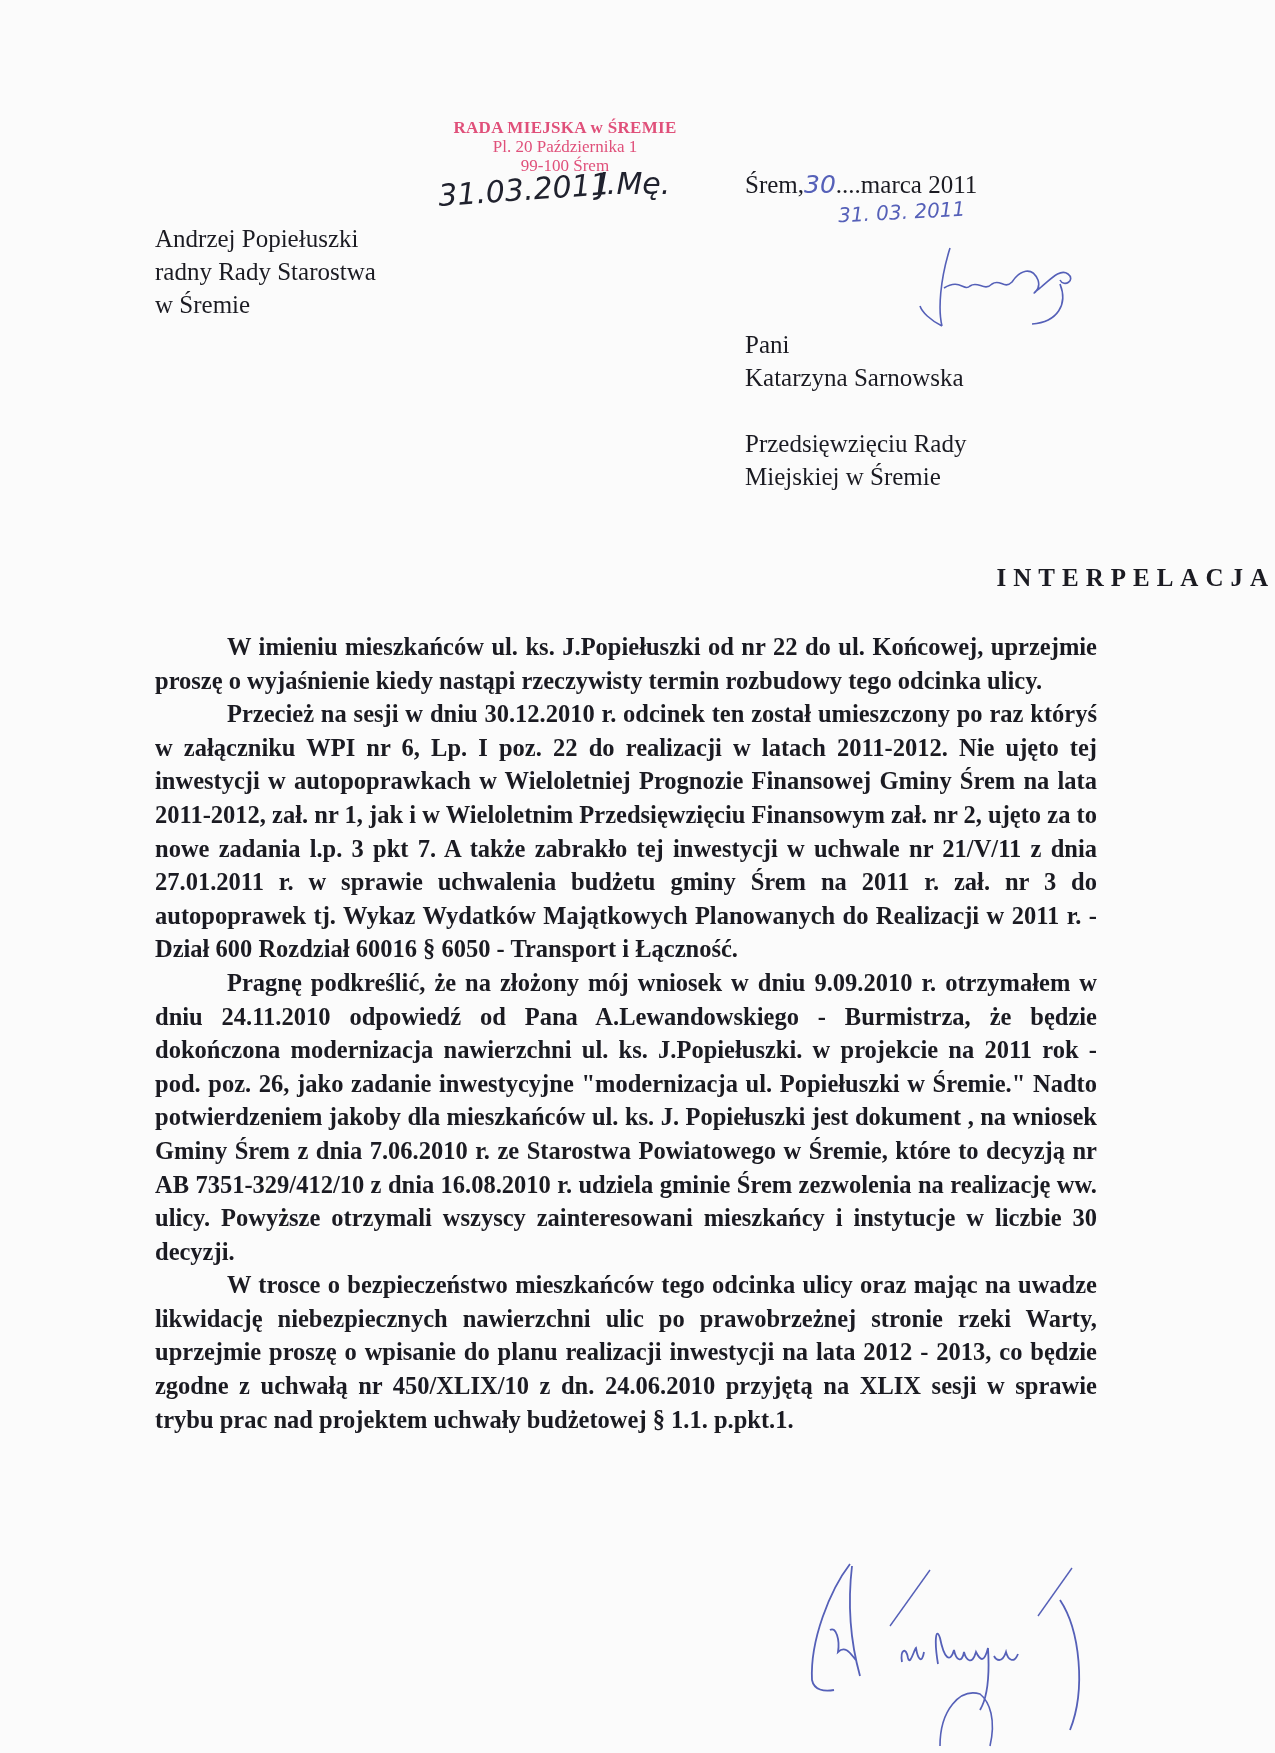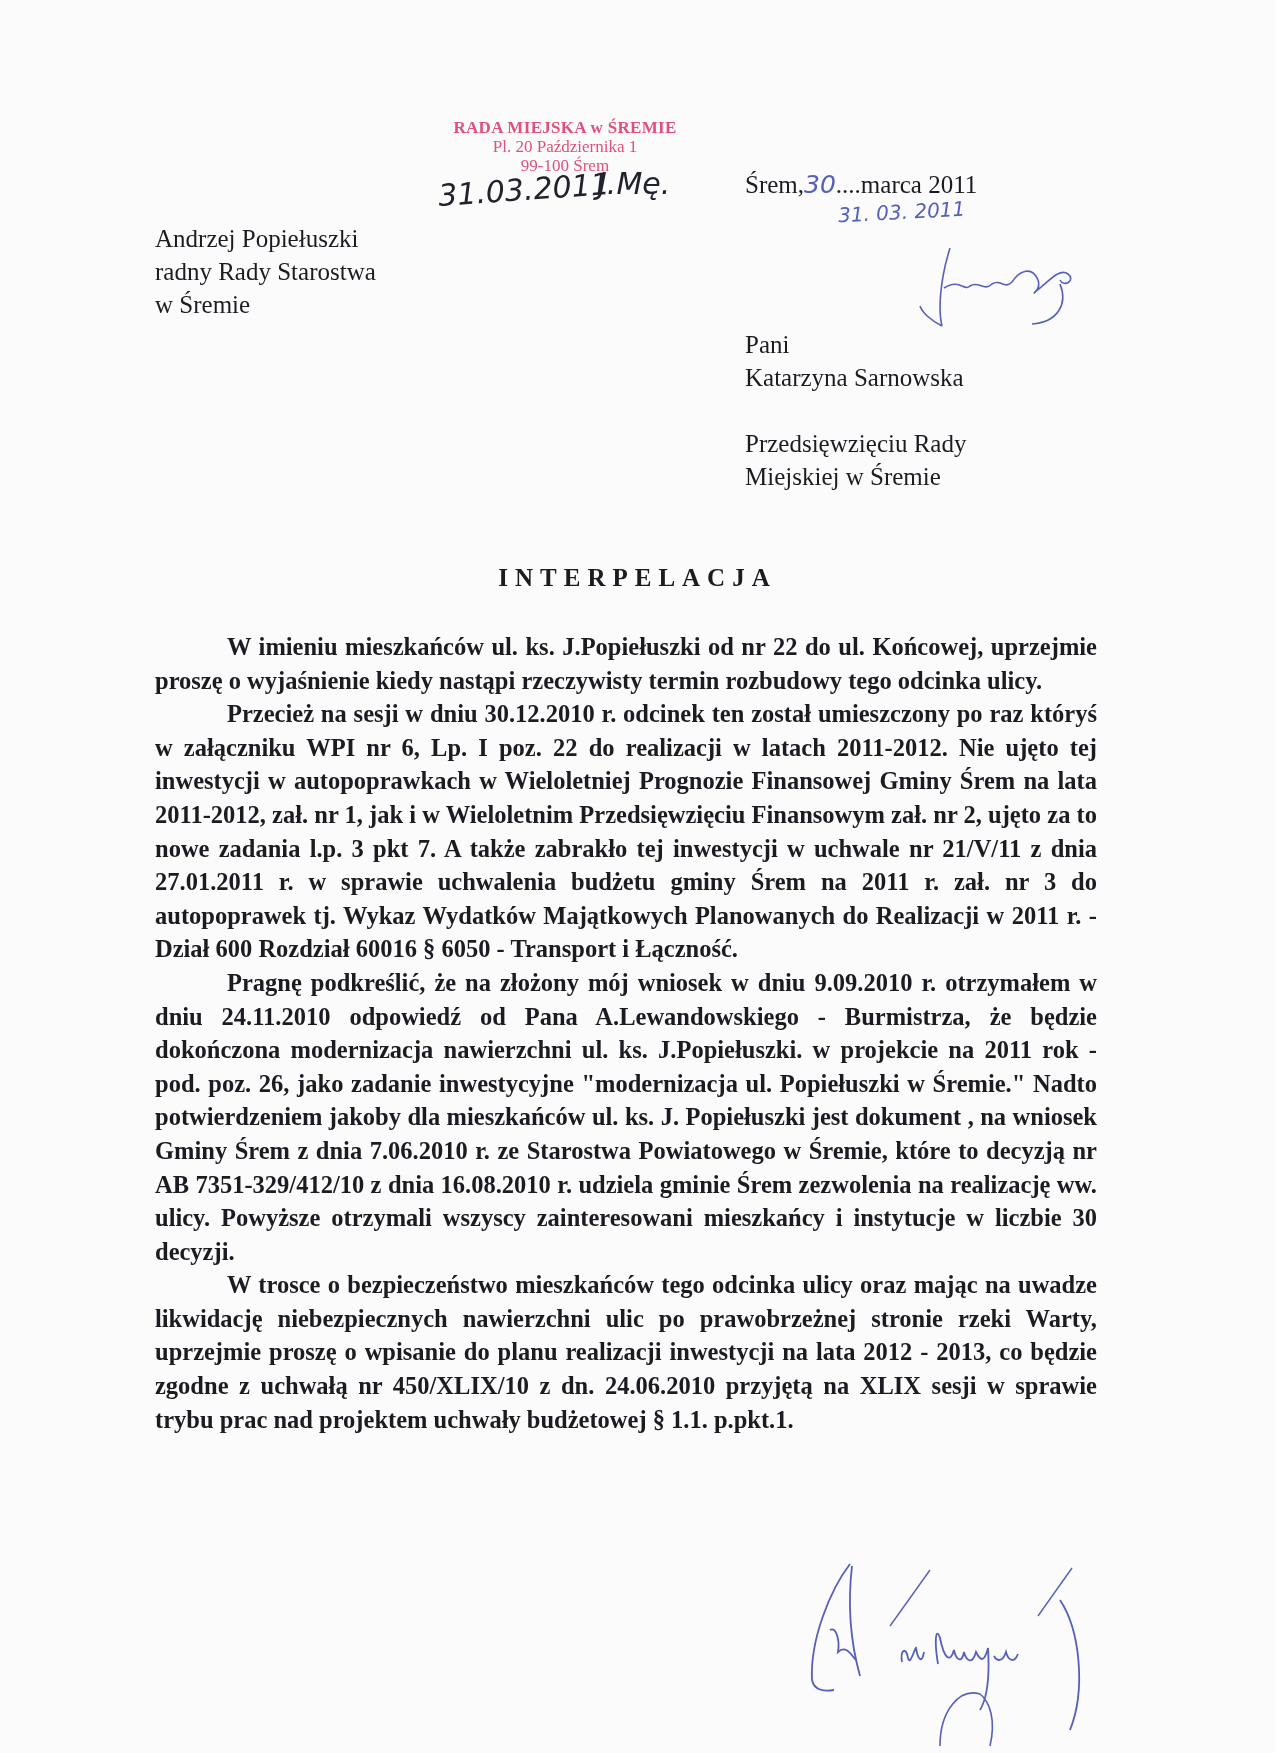--- a/index.html
+++ b/index.html
@@ -25,21 +25,21 @@
   .hand-blue { font-family: "DejaVu Sans", sans-serif; font-style: italic; color: #5560b8; }
 
   .place-date { left: 745px; top: 158px; font-size: 25px; margin-top: 12px; }
   .place-date .fill { color: #5560b8; font-style: italic; font-family: "DejaVu Sans", sans-serif; }
 
   .sender { left: 155px; top: 222px; font-size: 25px; line-height: 33px; }
 
   .recipient { left: 745px; top: 328px; font-size: 25px; font-weight: normal; line-height: 33px; }
   .recipient .gap { height: 33px; }
 
-  .title { left: 0; top: 564px; width: 1275px; text-align: center; font-size: 25px; font-weight: bold; letter-spacing: 7px; }
+  .title { left: 0; top: 564px; width: 1275px; text-align: right; font-size: 25px; font-weight: bold; letter-spacing: 7px; }
 
   .body-text {
     left: 155px; top: 630px; width: 942px;
     font-size: 24.5px; line-height: 33.6px;
     text-align: justify;
   }
   .body-text p { margin: 0; text-indent: 72px; font-weight: bold; }
 
   .sig { left: 790px; top: 1560px; width: 310px; height: 190px; }
   .recv-sig { left: 900px; top: 240px; width: 200px; height: 110px; }

